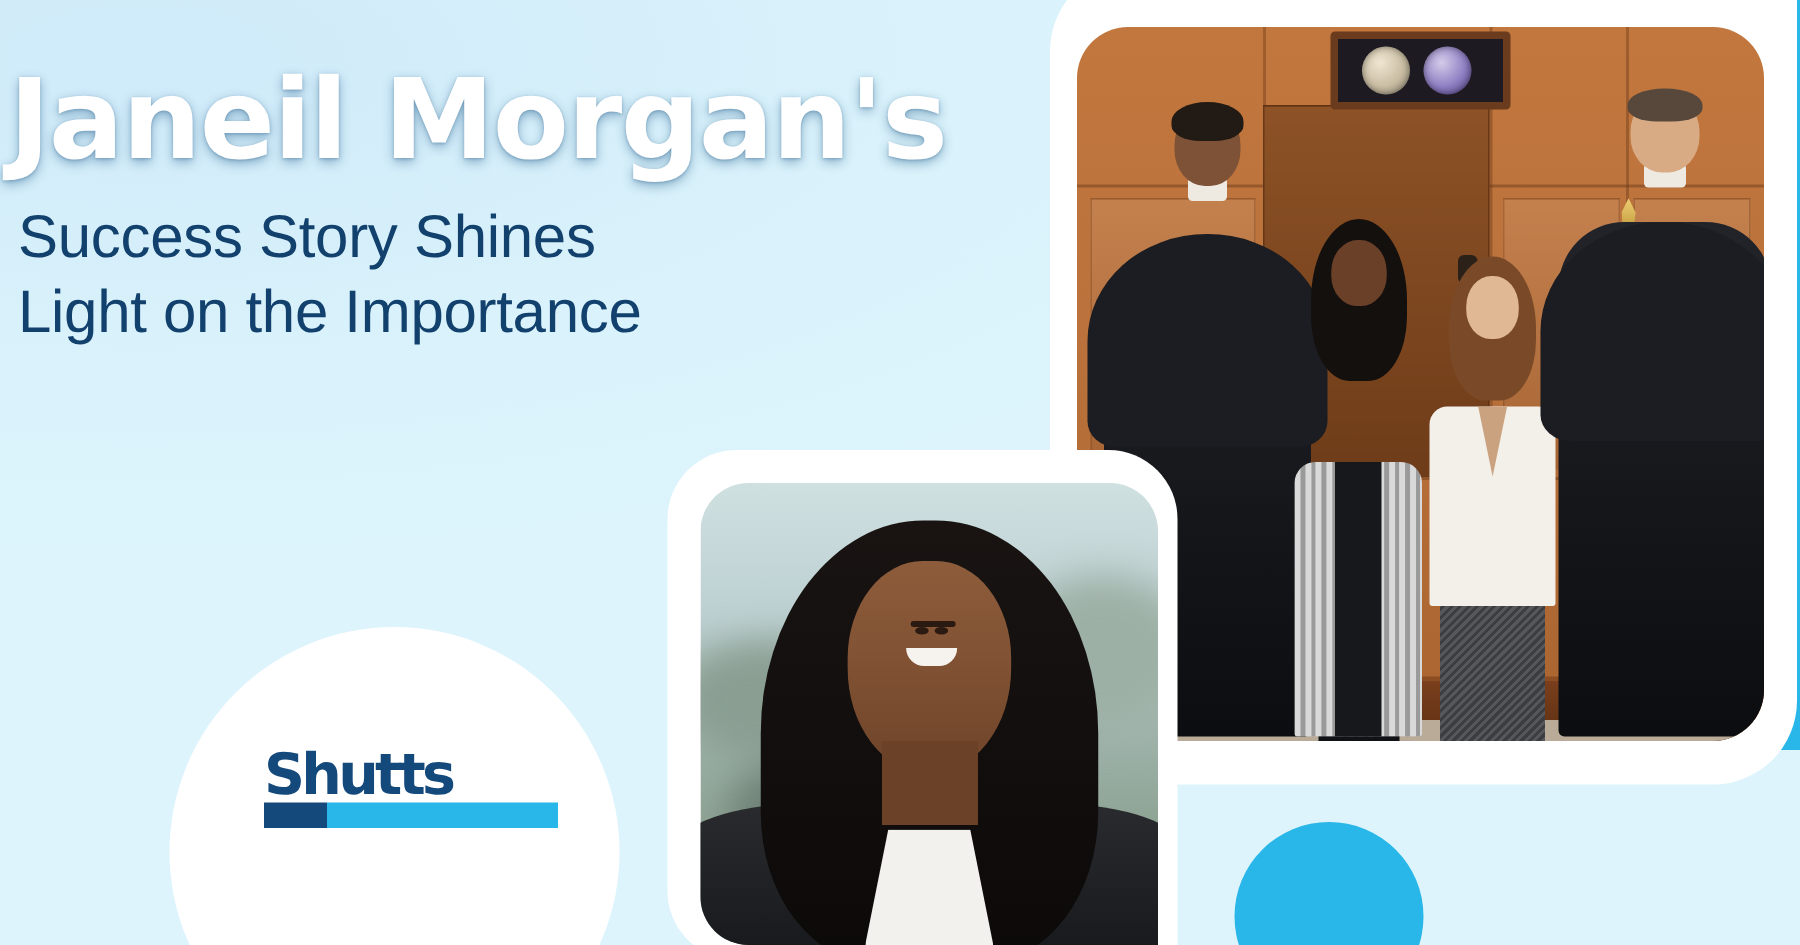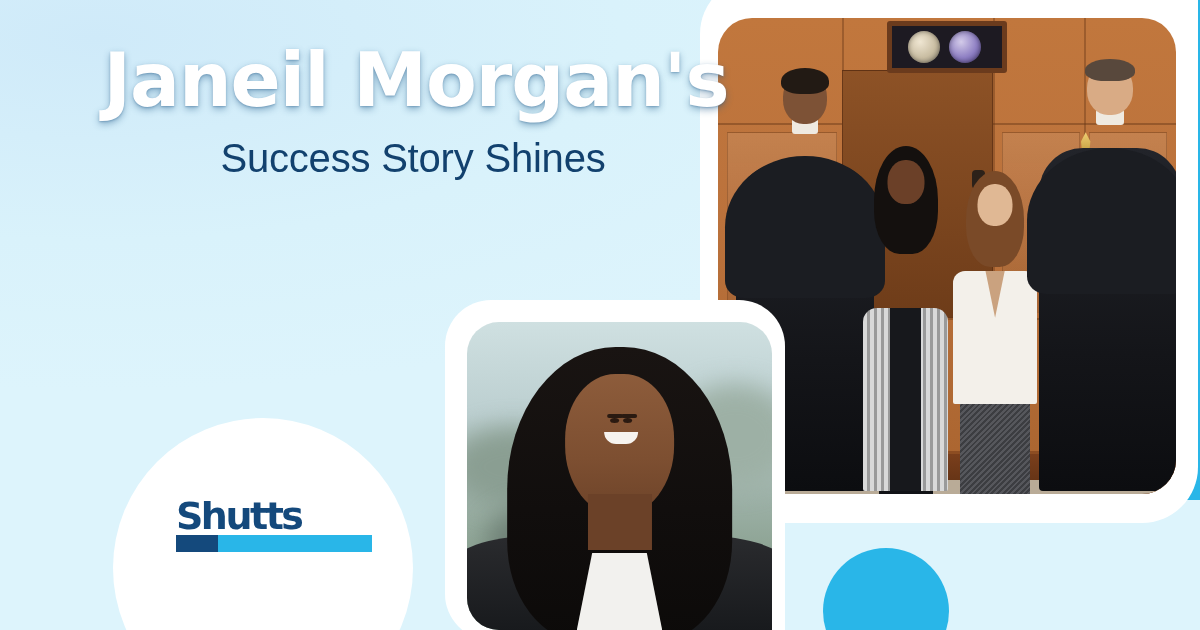--- a/index.html
+++ b/index.html
@@ -48,21 +48,20 @@
     border-radius:50%;
     z-index:2;
   }
 
   
   .text-block{
     position:absolute;
     left:0; top:44px;
     width:826px;
     z-index:6;
-    text-align:center;
   }
   .headline{
     font-family:"DejaVu Sans", sans-serif;
     font-weight:700;
     font-size:74px;
     line-height:0.98;
     letter-spacing:-1px;
     color:#ffffff;
     text-shadow:
       0 3px 7px rgba(40,95,140,.45),
@@ -70,20 +69,21 @@
     padding-left:6px;
   }
   .subhead{
     margin-top:16px;
     font-family:"Liberation Sans", sans-serif;
     font-weight:400;
     font-size:40px;
     line-height:1.26;
     color:#12416e;
     letter-spacing:-0.2px;
+    margin-left:12px;
   }
   .subhead span{ display:block; }
 
   
   .court-frame{
     position:absolute;
     left:700px; top:-22px;
     width:498px; height:545px;
     background:#ffffff;
     border-radius:56px 0 56px 56px;
@@ -461,20 +461,21 @@
       <div class="hp-smile"></div>
     </div>
     <div class="hp-neck"></div>
     <div class="hp-shirt"></div>
   </div>
 
   <div class="text-block">
     <div class="headline">Janeil Morgan's</div>
     <div class="subhead">
       <span>Success Story Shines</span>
+      <span>Light on the Importance</span>
     </div>
   </div>
 
   <div class="logo">
     <div class="logo-word">Shutts</div>
     <div class="logo-bar">
       <div class="dark"></div>
       <div class="light"></div>
     </div>
   </div>

